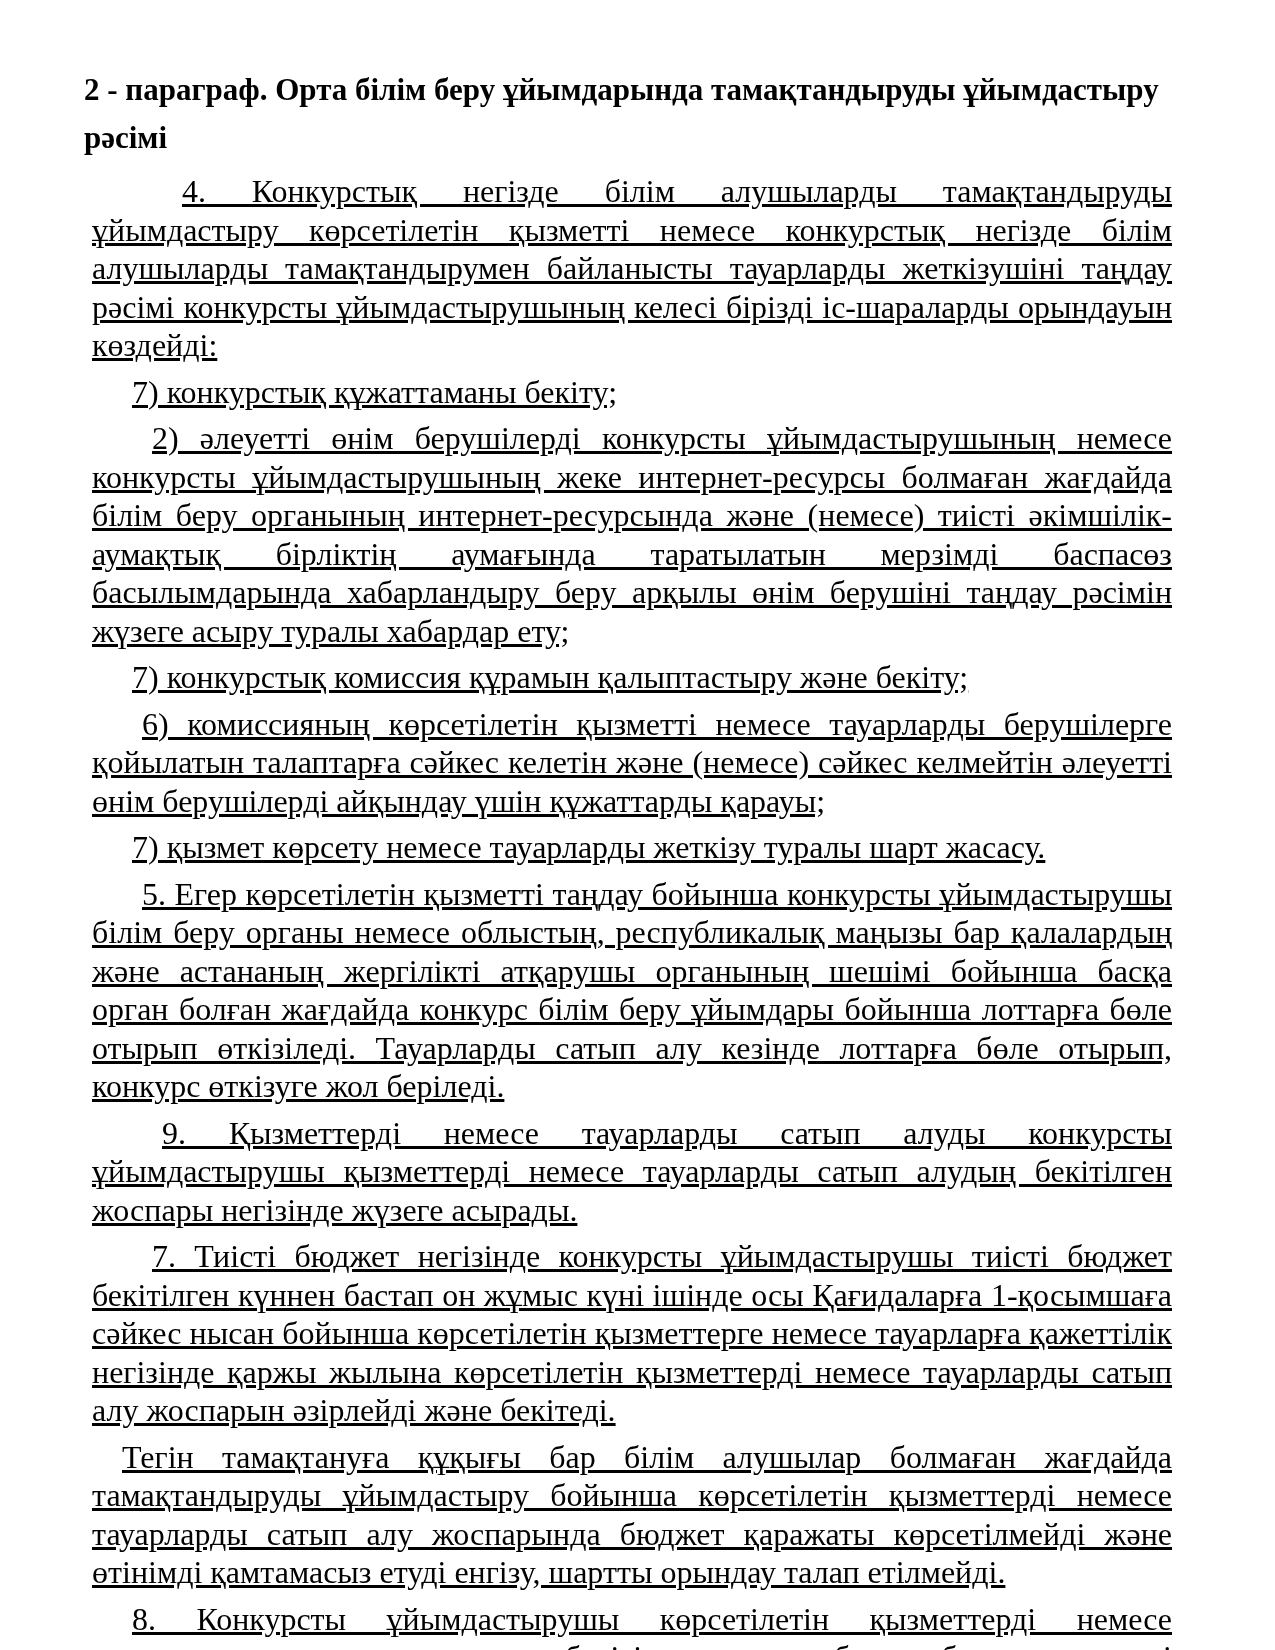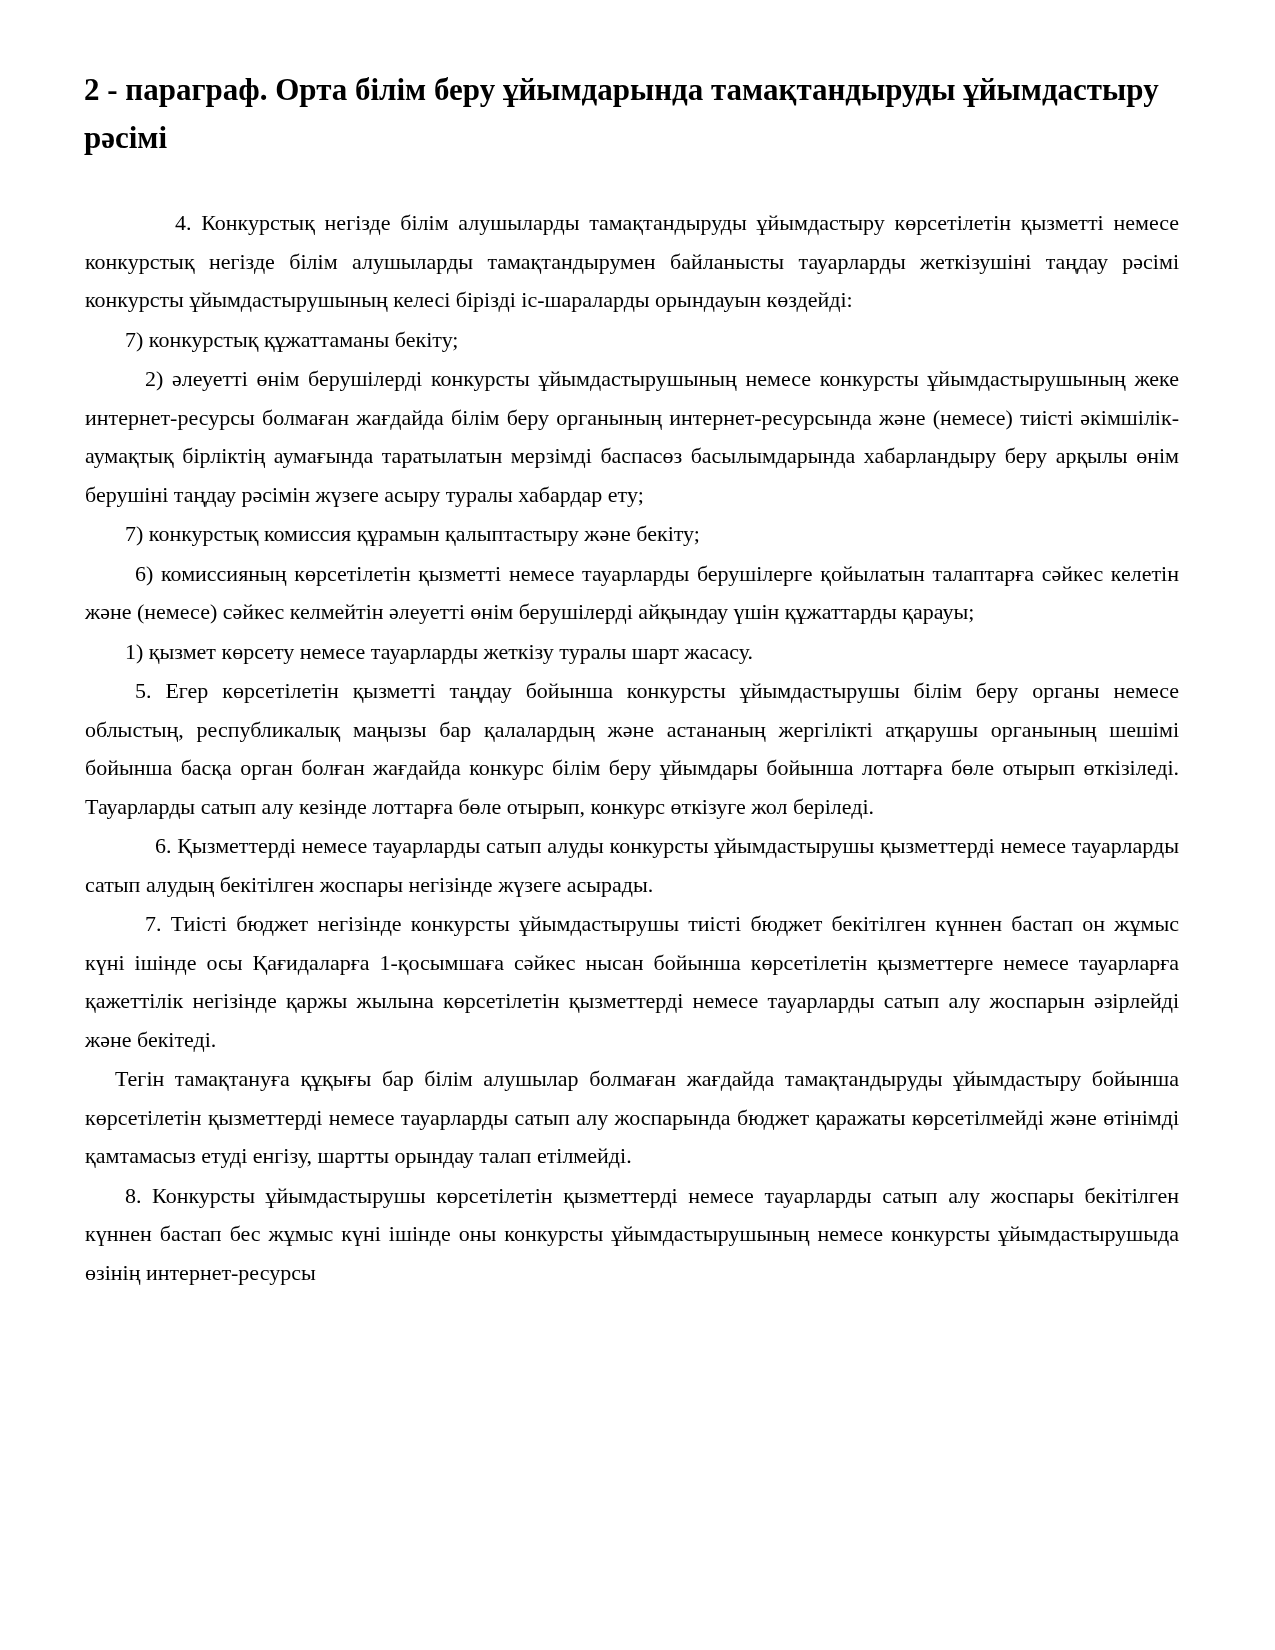--- a/index.html
+++ b/index.html
@@ -18,48 +18,49 @@
     width: 1275px;
     height: 1650px;
     padding: 66px 95px 40px 84px;
     overflow: hidden;
     background: #ffffff;
   }
   .title {
     font-size: 31px;
     font-weight: 700;
     line-height: 48px;
-    margin: 0 0 42px 0;
+    margin: 0 0 10px 0;
     text-align: left;
   }
   .doc-body p {
-    font-size: 22px;
+    font-size: 32px;
     line-height: 38.5px;
-    margin: 1px;
+    margin: 8px;
     text-align: justify;
+    text-decoration: underline;
   }
   .i30 { text-indent: 30px; }
   .i40 { text-indent: 40px; }
   .i50 { text-indent: 50px; }
   .i60 { text-indent: 60px; }
   .i70 { text-indent: 70px; }
   .i90 { text-indent: 90px; }
 </style>
 </head>
 <body>
 
 <div class="page">
   <h1 class="title">2 - параграф. Орта білім беру ұйымдарында тамақтандыруды ұйымдастыру рәсімі</h1>
 
   <div class="doc-body">
     <p class="i90">4. Конкурстық негізде білім алушыларды тамақтандыруды ұйымдастыру көрсетілетін қызметті немесе конкурстық негізде білім алушыларды тамақтандырумен байланысты тауарларды жеткізушіні таңдау рәсімі конкурсты ұйымдастырушының келесі бірізді іс-шараларды орындауын көздейді:</p>
     <p class="i40">7) конкурстық құжаттаманы бекіту;</p>
     <p class="i60">2) әлеуетті өнім берушілерді конкурсты ұйымдастырушының немесе конкурсты ұйымдастырушының жеке интернет-ресурсы болмаған жағдайда білім беру органының интернет-ресурсында және (немесе) тиісті әкімшілік-аумақтық бірліктің аумағында таратылатын мерзімді баспасөз басылымдарында хабарландыру беру арқылы өнім берушіні таңдау рәсімін жүзеге асыру туралы хабардар ету;</p>
     <p class="i40">7) конкурстық комиссия құрамын қалыптастыру және бекіту;</p>
     <p class="i50">6) комиссияның көрсетілетін қызметті немесе тауарларды берушілерге қойылатын талаптарға сәйкес келетін және (немесе) сәйкес келмейтін әлеуетті өнім берушілерді айқындау үшін құжаттарды қарауы;</p>
-    <p class="i40">1) қызмет көрсету немесе тауарларды жеткізу туралы шарт жасасу.</p>
+    <p class="i40">7) қызмет көрсету немесе тауарларды жеткізу туралы шарт жасасу.</p>
     <p class="i50">5. Егер көрсетілетін қызметті таңдау бойынша конкурсты ұйымдастырушы білім беру органы немесе облыстың, республикалық маңызы бар қалалардың және астананың жергілікті атқарушы органының шешімі бойынша басқа орган болған жағдайда конкурс білім беру ұйымдары бойынша лоттарға бөле отырып өткізіледі. Тауарларды сатып алу кезінде лоттарға бөле отырып, конкурс өткізуге жол беріледі.</p>
-    <p class="i70">6. Қызметтерді немесе тауарларды сатып алуды конкурсты ұйымдастырушы қызметтерді немесе тауарларды сатып алудың бекітілген жоспары негізінде жүзеге асырады.</p>
+    <p class="i70">9. Қызметтерді немесе тауарларды сатып алуды конкурсты ұйымдастырушы қызметтерді немесе тауарларды сатып алудың бекітілген жоспары негізінде жүзеге асырады.</p>
     <p class="i60">7. Тиісті бюджет негізінде конкурсты ұйымдастырушы тиісті бюджет бекітілген күннен бастап он жұмыс күні ішінде осы Қағидаларға 1-қосымшаға сәйкес нысан бойынша көрсетілетін қызметтерге немесе тауарларға қажеттілік негізінде қаржы жылына көрсетілетін қызметтерді немесе тауарларды сатып алу жоспарын әзірлейді және бекітеді.</p>
     <p class="i30">Тегін тамақтануға құқығы бар білім алушылар болмаған жағдайда тамақтандыруды ұйымдастыру бойынша көрсетілетін қызметтерді немесе тауарларды сатып алу жоспарында бюджет қаражаты көрсетілмейді және өтінімді қамтамасыз етуді енгізу, шартты орындау талап етілмейді.</p>
     <p class="i40">8. Конкурсты ұйымдастырушы көрсетілетін қызметтерді немесе тауарларды сатып алу жоспары бекітілген күннен бастап бес жұмыс күні ішінде оны конкурсты ұйымдастырушының немесе конкурсты ұйымдастырушыда өзінің интернет-ресурсы</p>
   </div>
 </div>
 
 </body></html>

